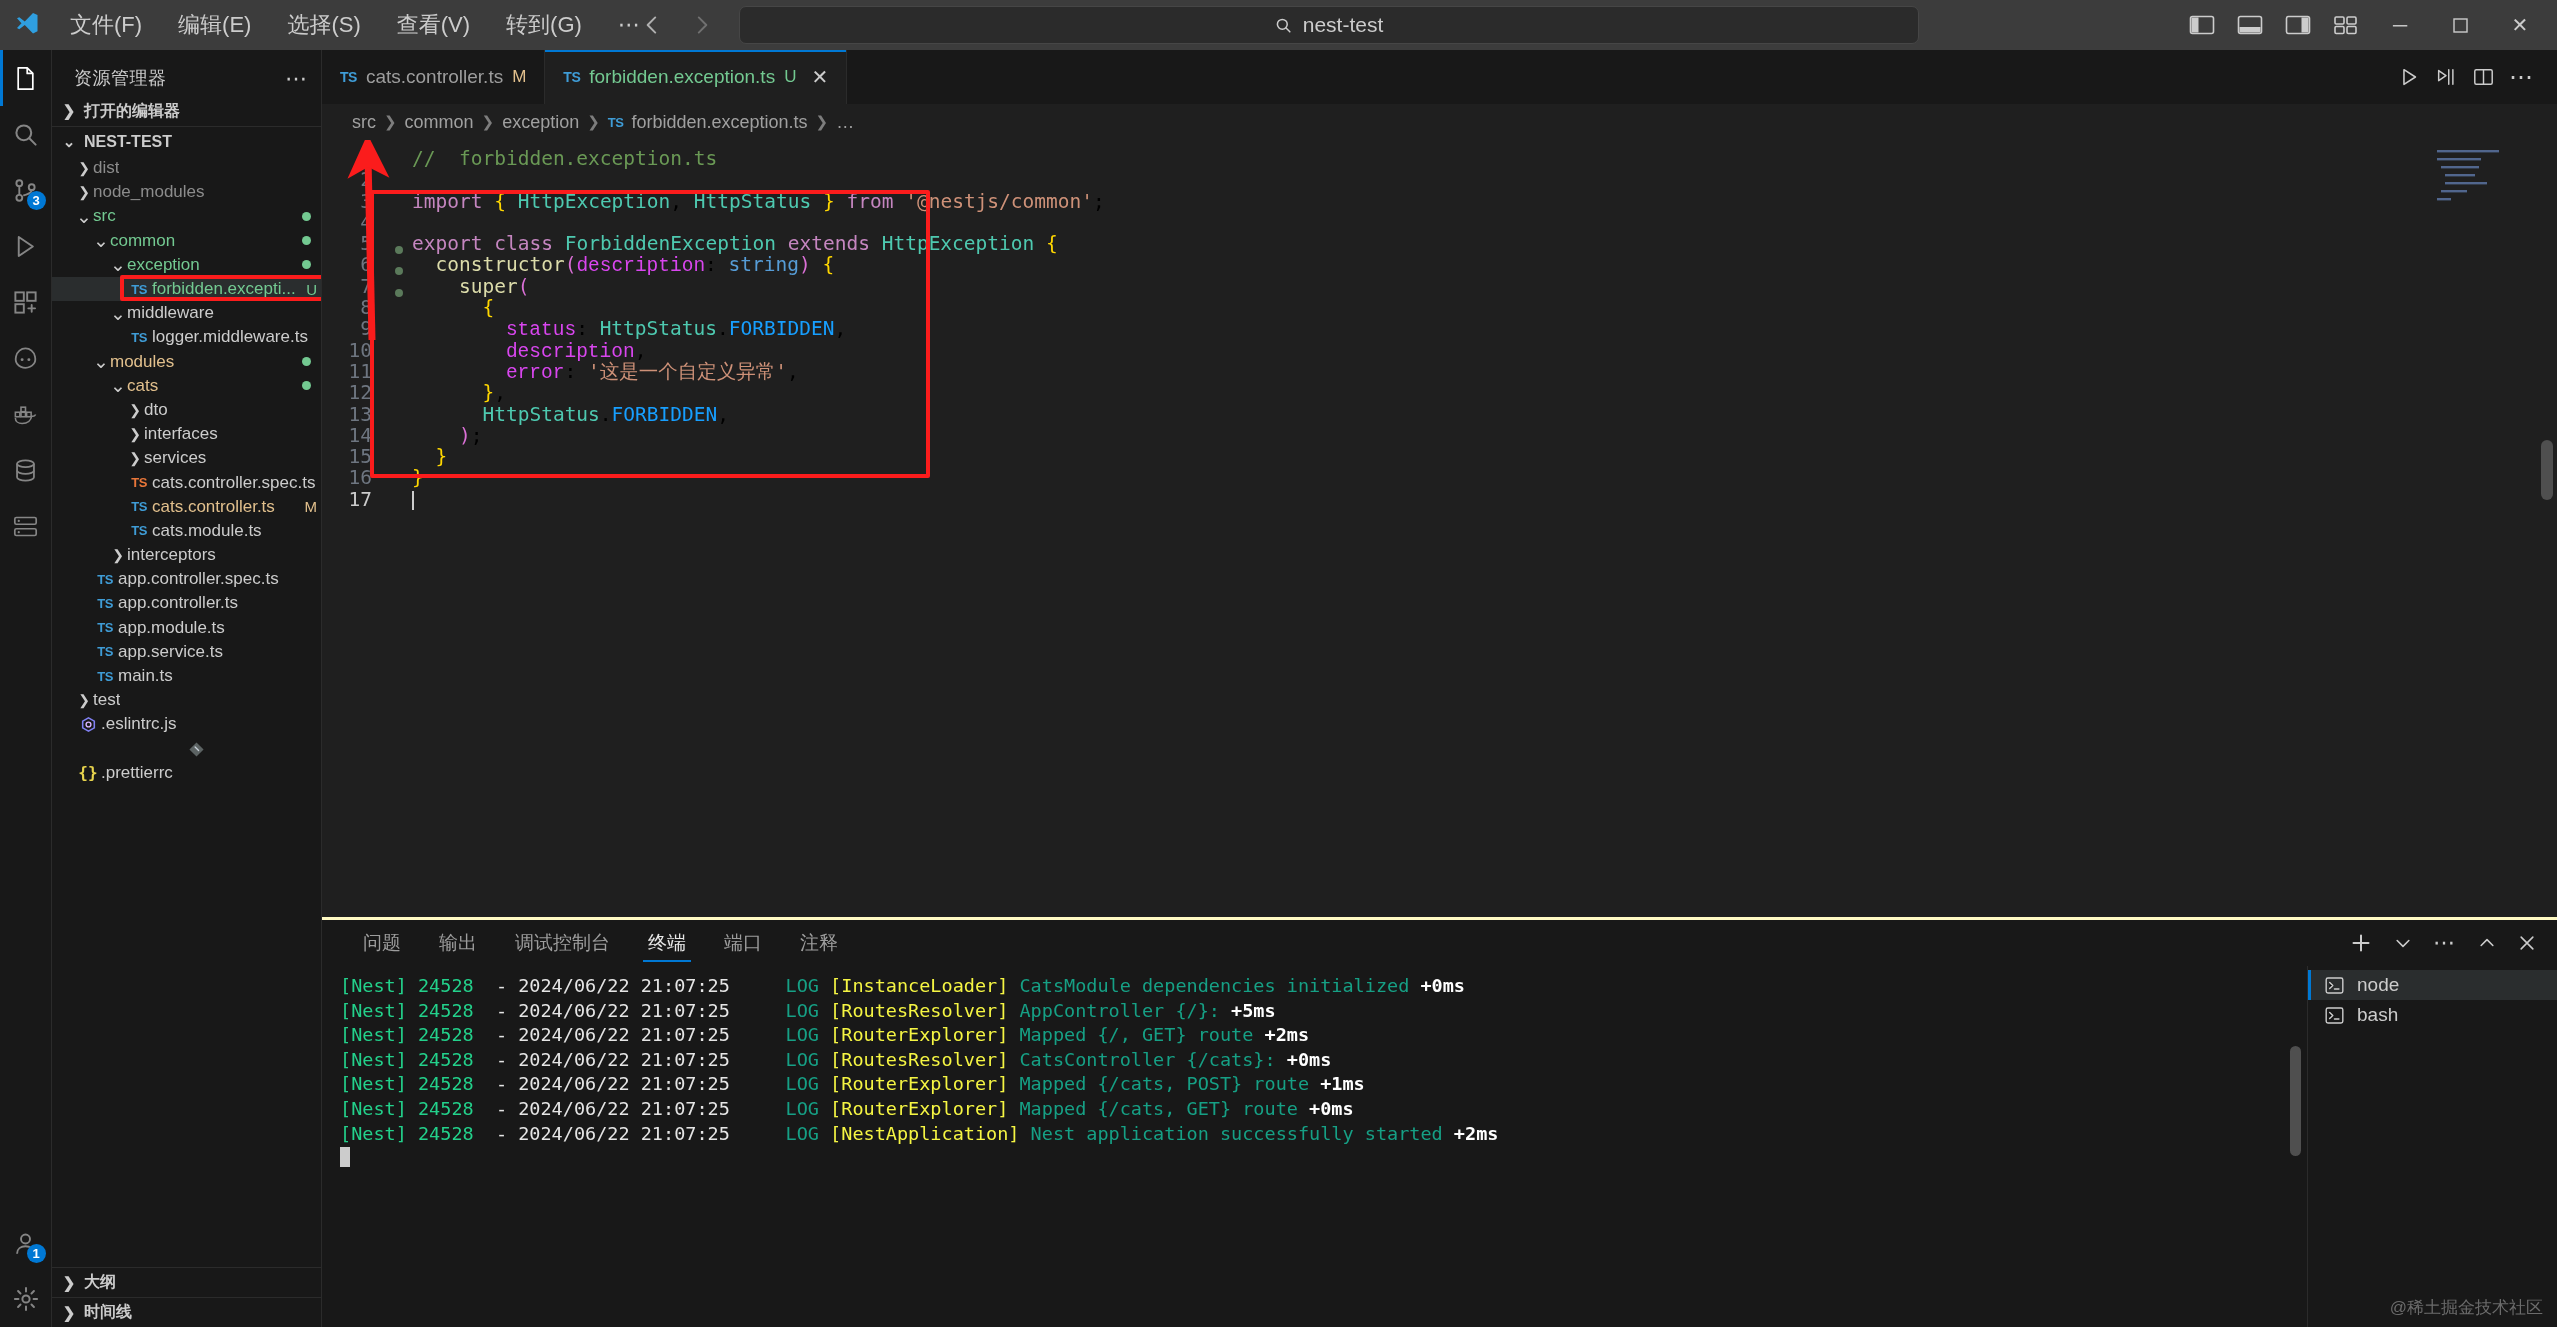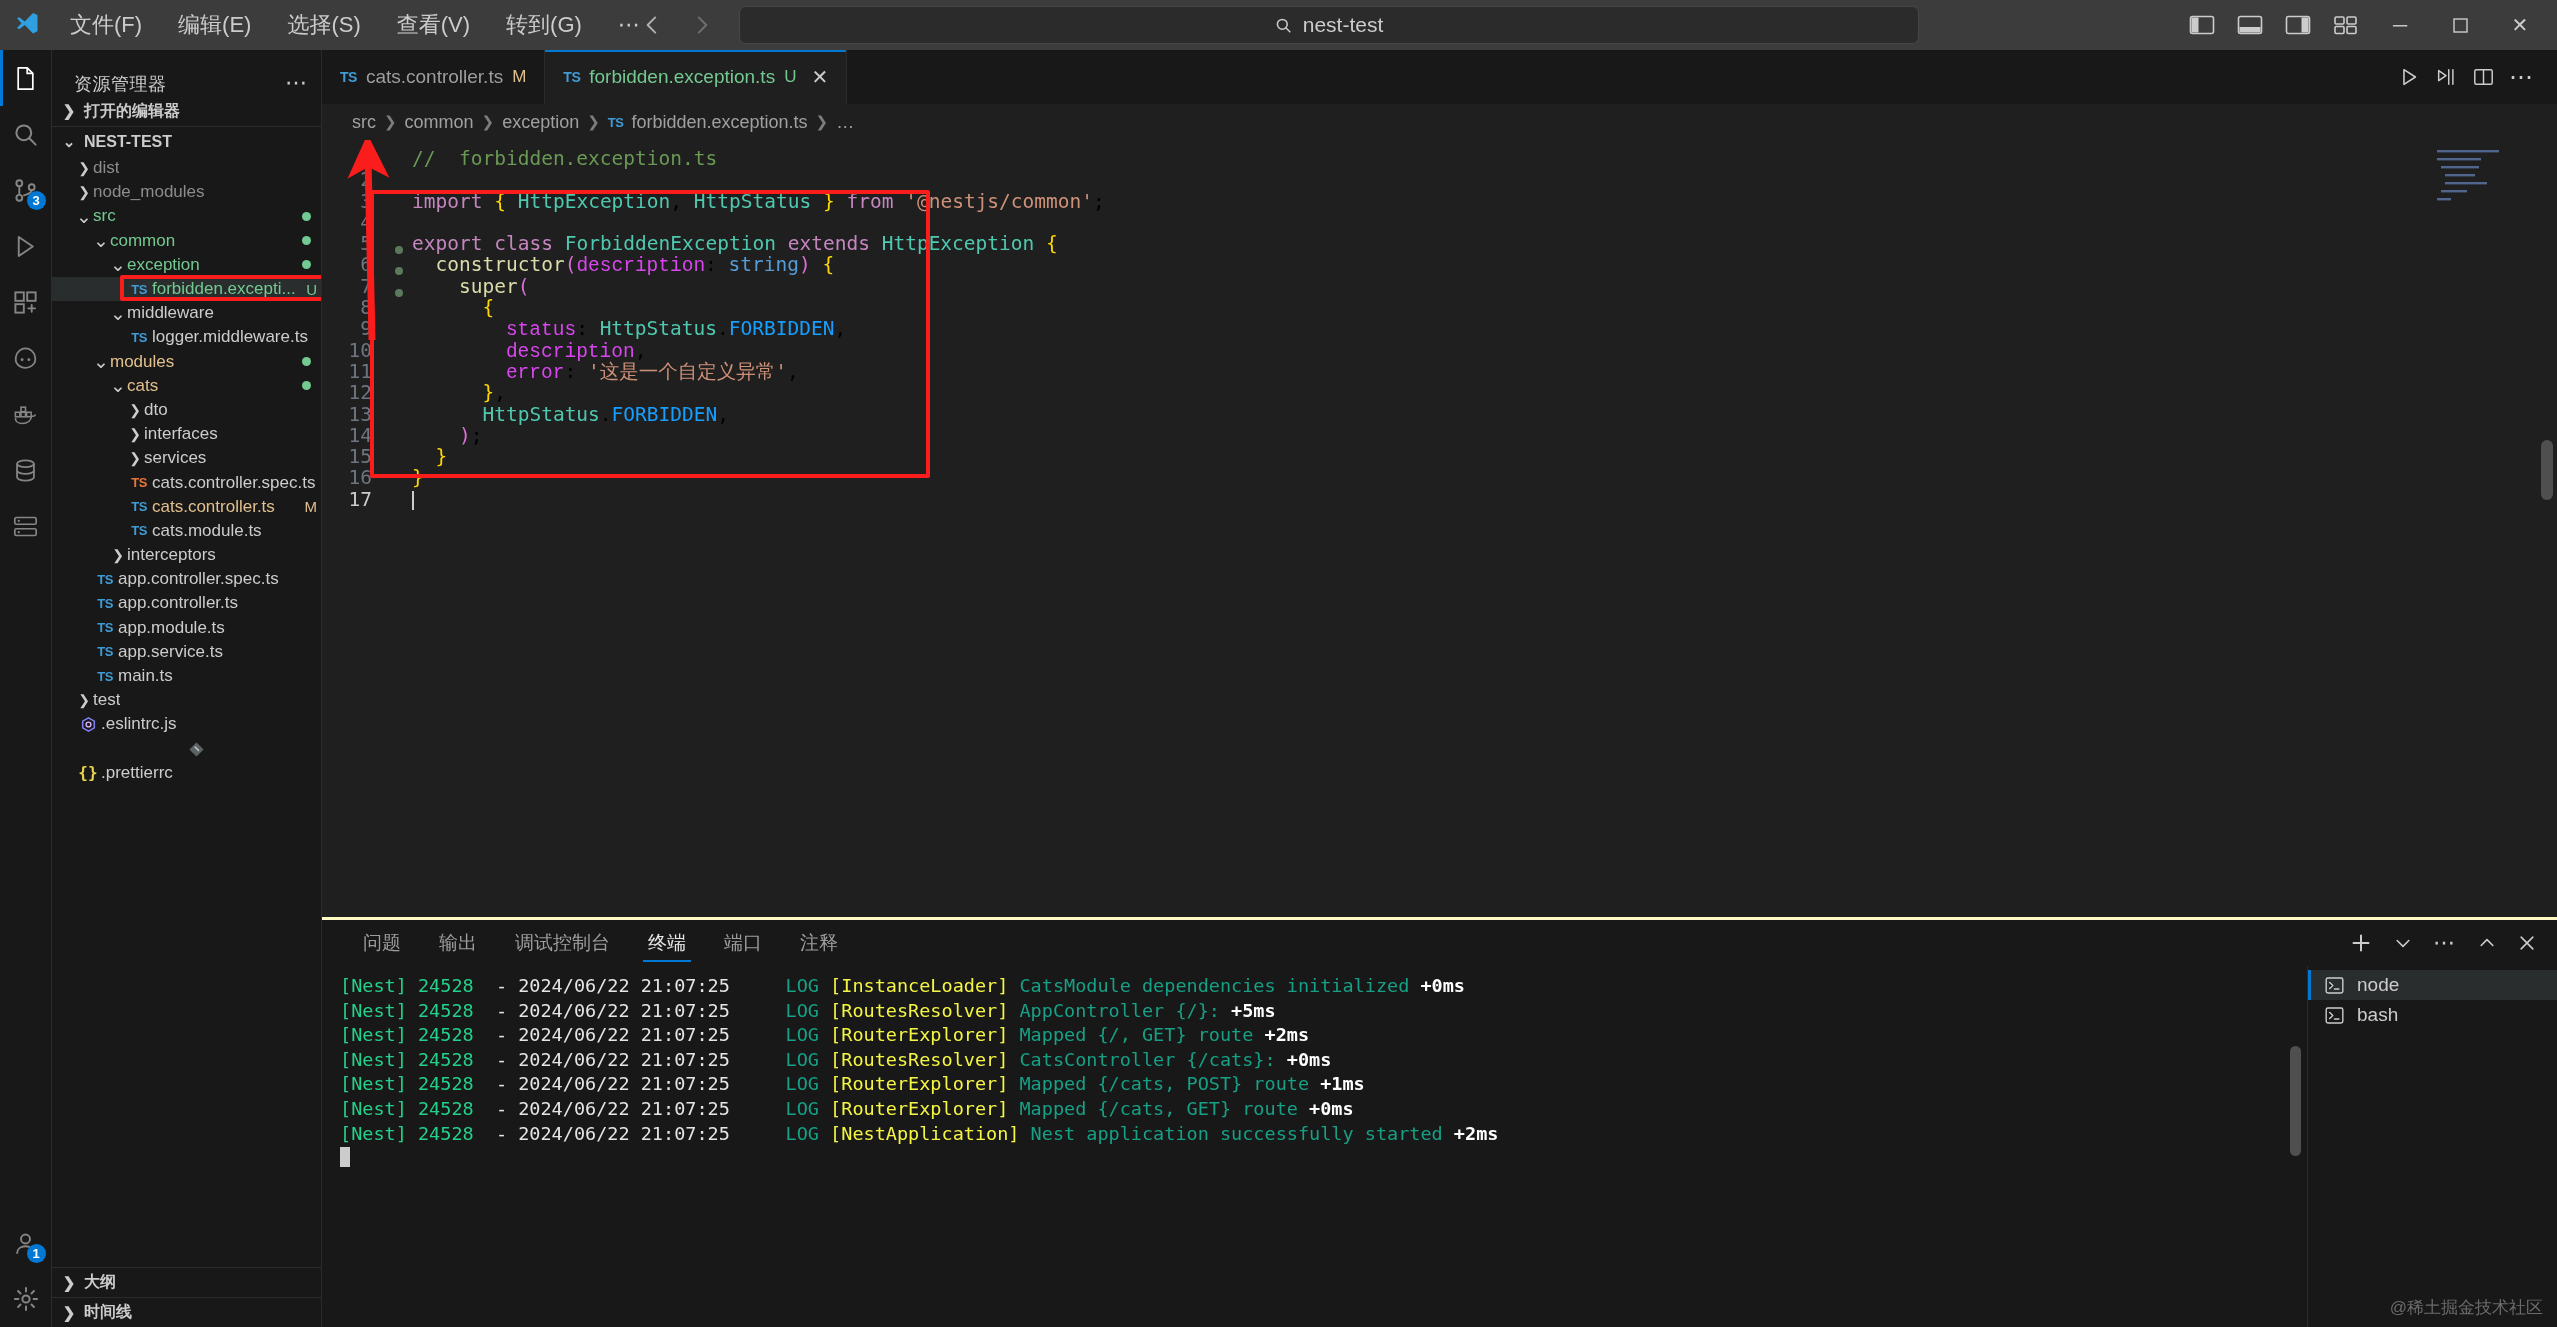--- a/index.html
+++ b/index.html
@@ -54,21 +54,21 @@
     display:flex; align-items:center; justify-content:center; padding: 0 4px; font-weight:600;
   }
   .ab-spacer { flex: 1 1 auto; }
 
   
   .sidebar {
     width: 270px; background: #181818; flex: 0 0 270px; display: flex; flex-direction: column;
     border-right: 1px solid #2b2b2b; min-height: 0;
   }
   .sb-header {
-    height: 46px; display: flex; align-items: flex-end; padding: 4px 12px 0 22px; flex: 0 0 46px;
+    height: 46px; display: flex; align-items: flex-start; padding: 16px 12px 0 22px; flex: 0 0 46px;
   }
   .sb-title { font-size: 18px; color: #cccccc; letter-spacing: .5px; }
   .sb-dots { margin-left: auto; color: #cccccc; font-size: 22px; letter-spacing: 2px;}
   .sb-section-head {
     height: 30px; display: flex; align-items: center; gap: 6px; padding-left: 8px;
     font-size: 16px; font-weight: bold; color: #cccccc; flex: 0 0 30px;
   }
   .sb-section-head.bordered { border-top: 1px solid #2b2b2b; }
   .chev { width: 18px; text-align:center; color:#cccccc; font-size: 15px; display:inline-block; }
   .tree { flex: 1 1 auto; overflow: hidden; }

